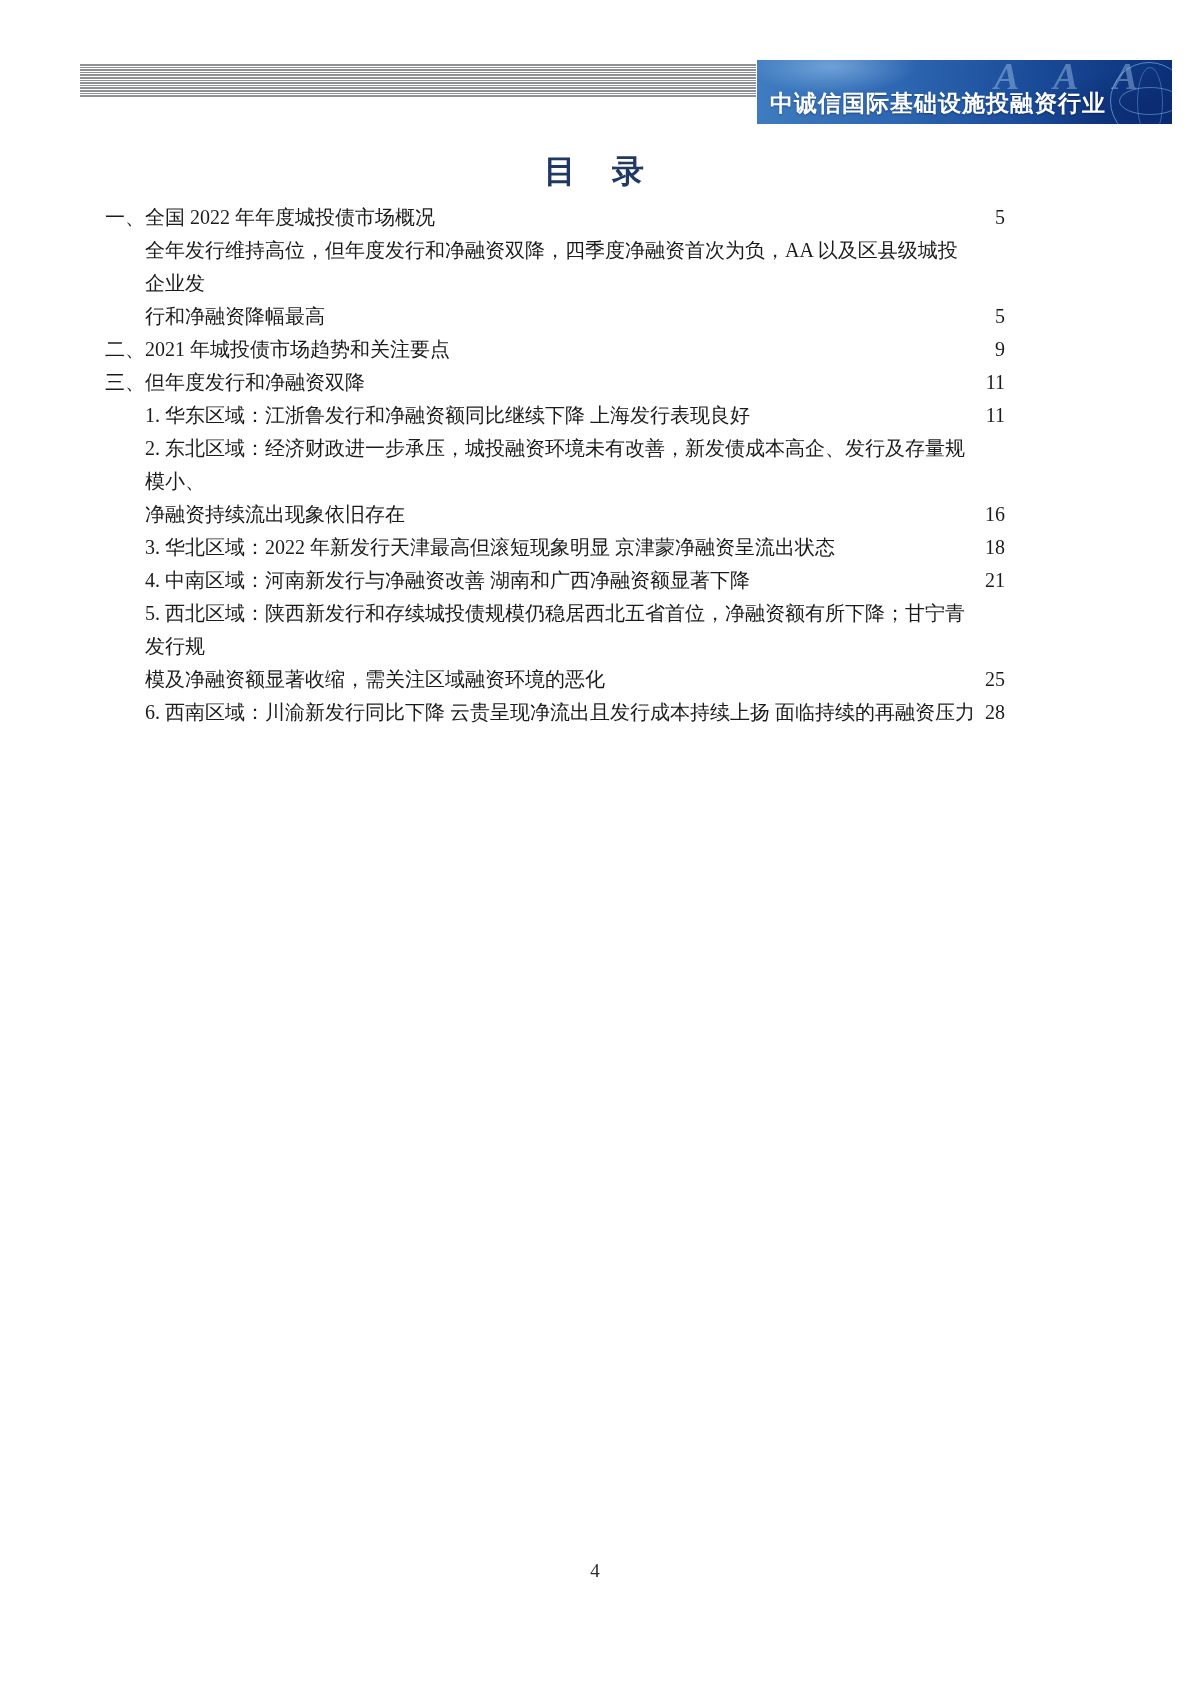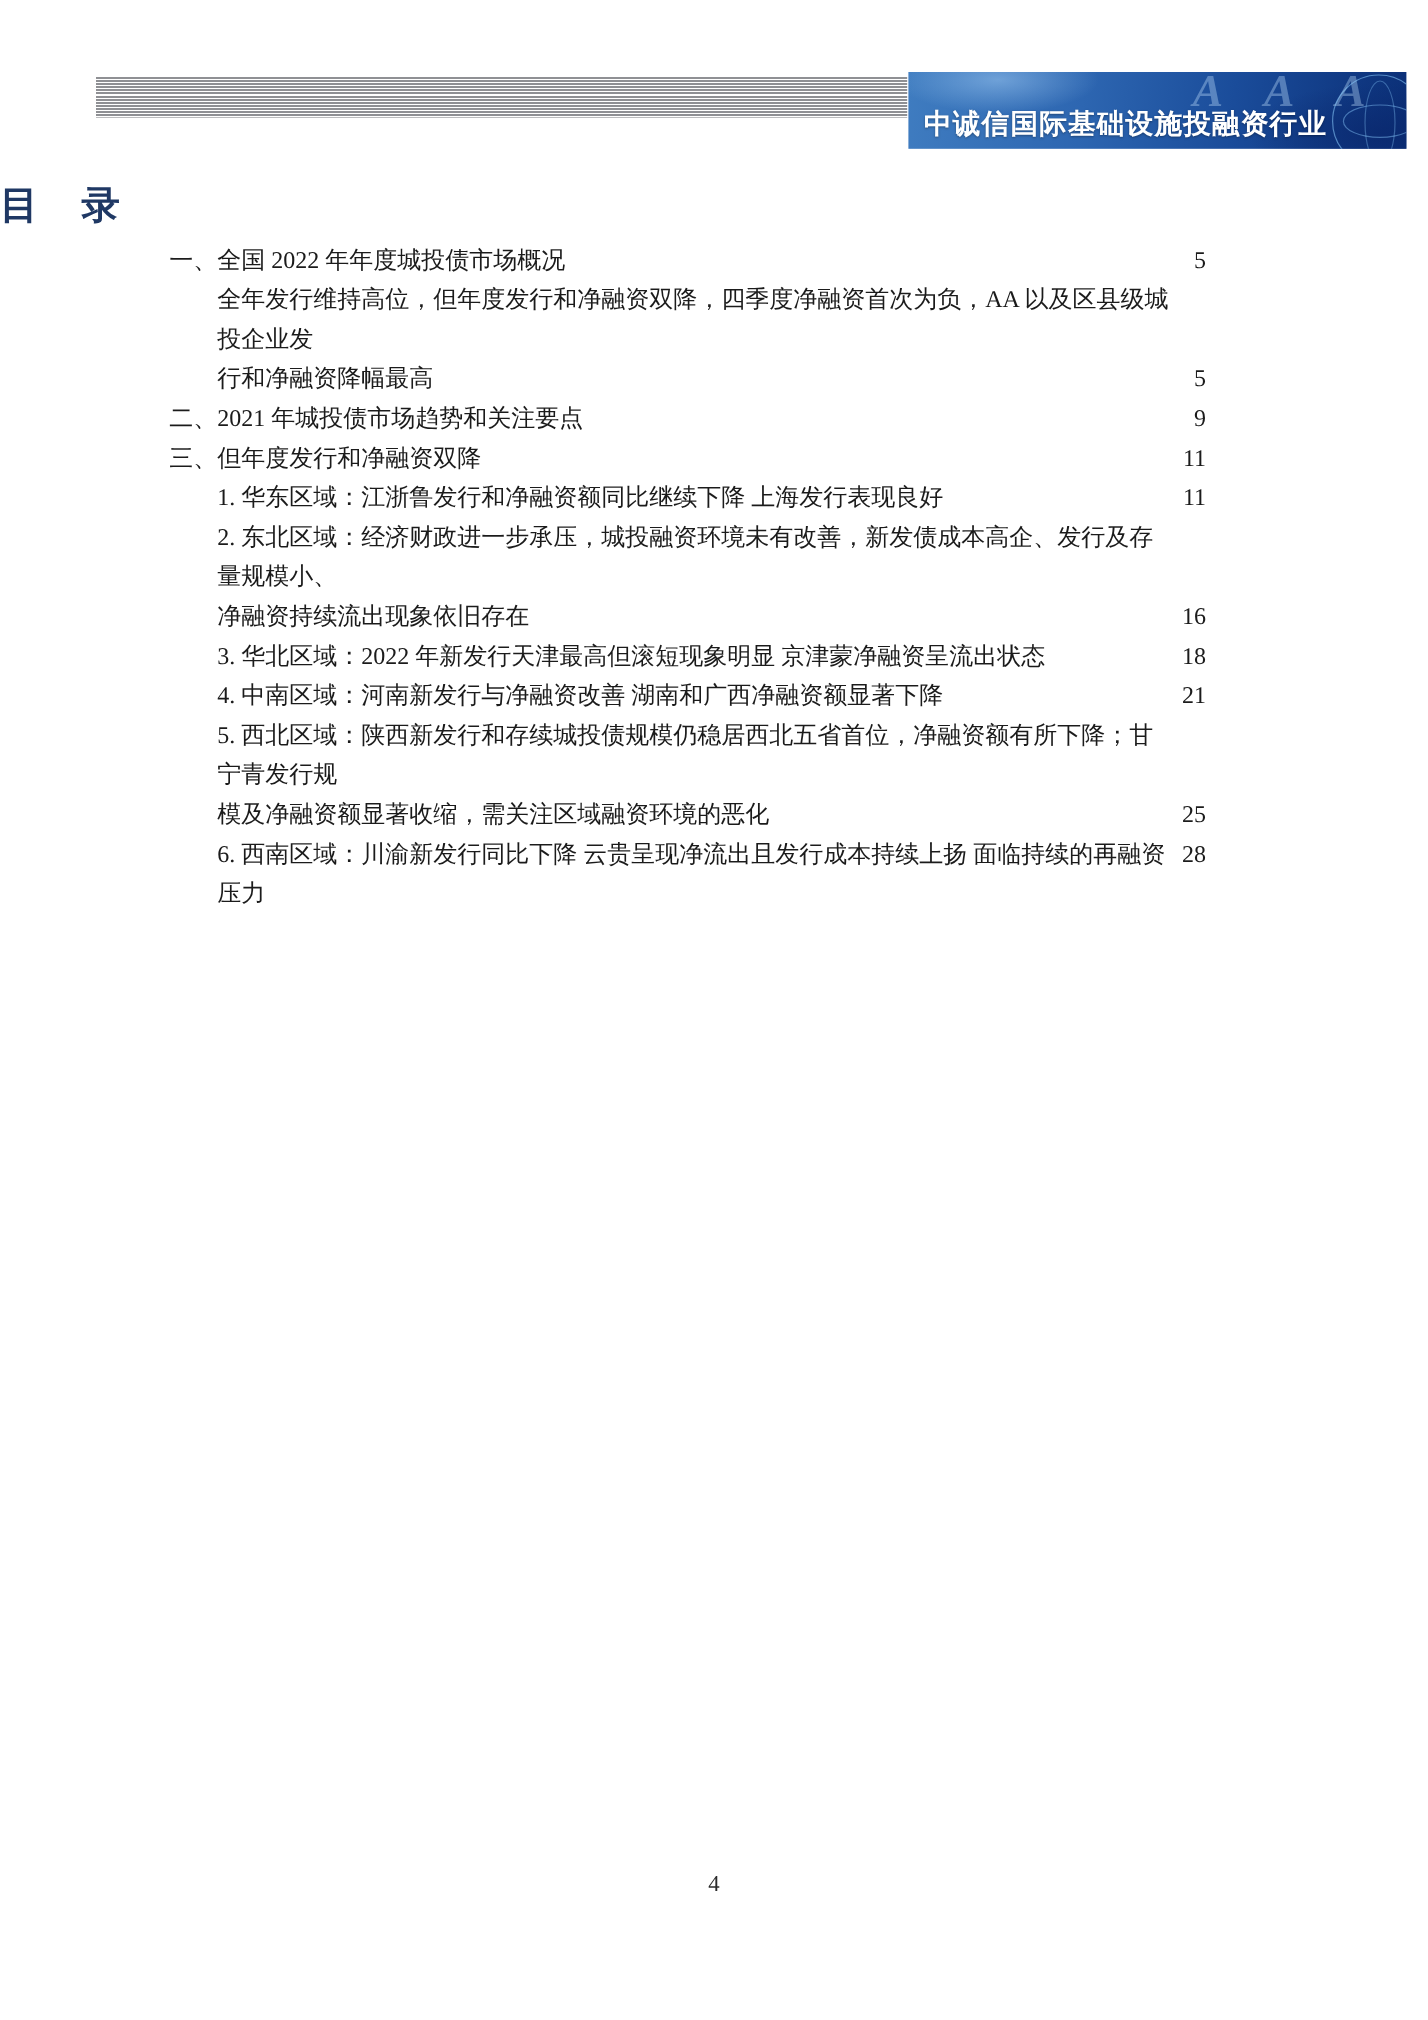--- a/index.html
+++ b/index.html
@@ -63,32 +63,33 @@
     font-family: Liberation Sans, sans-serif;
     font-weight: bold; font-size: 23px; letter-spacing: 1px;
     color: #ffffff;
     text-shadow: 0 1px 2px rgba(0,0,0,0.35);
     white-space: nowrap;
   }
 
   
   .doc-title {
     position: absolute; left: 0; top: 150px; width: 1190px;
+    text-align: center;
     font-weight: bold; font-size: 32px;
     color: #1f3864;
     letter-spacing: 2px;
   }
 
   
   .toc {
     position: absolute; left: 105px; top: 201px;
     width: 900px;
     font-size: 20px; line-height: 33px;
   }
-  .toc-row { display: flex; align-items: flex-start; margin-left: 36px; }
+  .toc-row { display: flex; align-items: center; }
   .toc-row .toc-text { flex: 1 1 auto; }
   .toc-row.lvl1 .toc-text { padding-left: 40px; }
   .toc-row .toc-page {
     flex: 0 0 auto;
     min-width: 28px; text-align: right;
     padding-left: 8px;
   }
 
   
   .page-footer {

